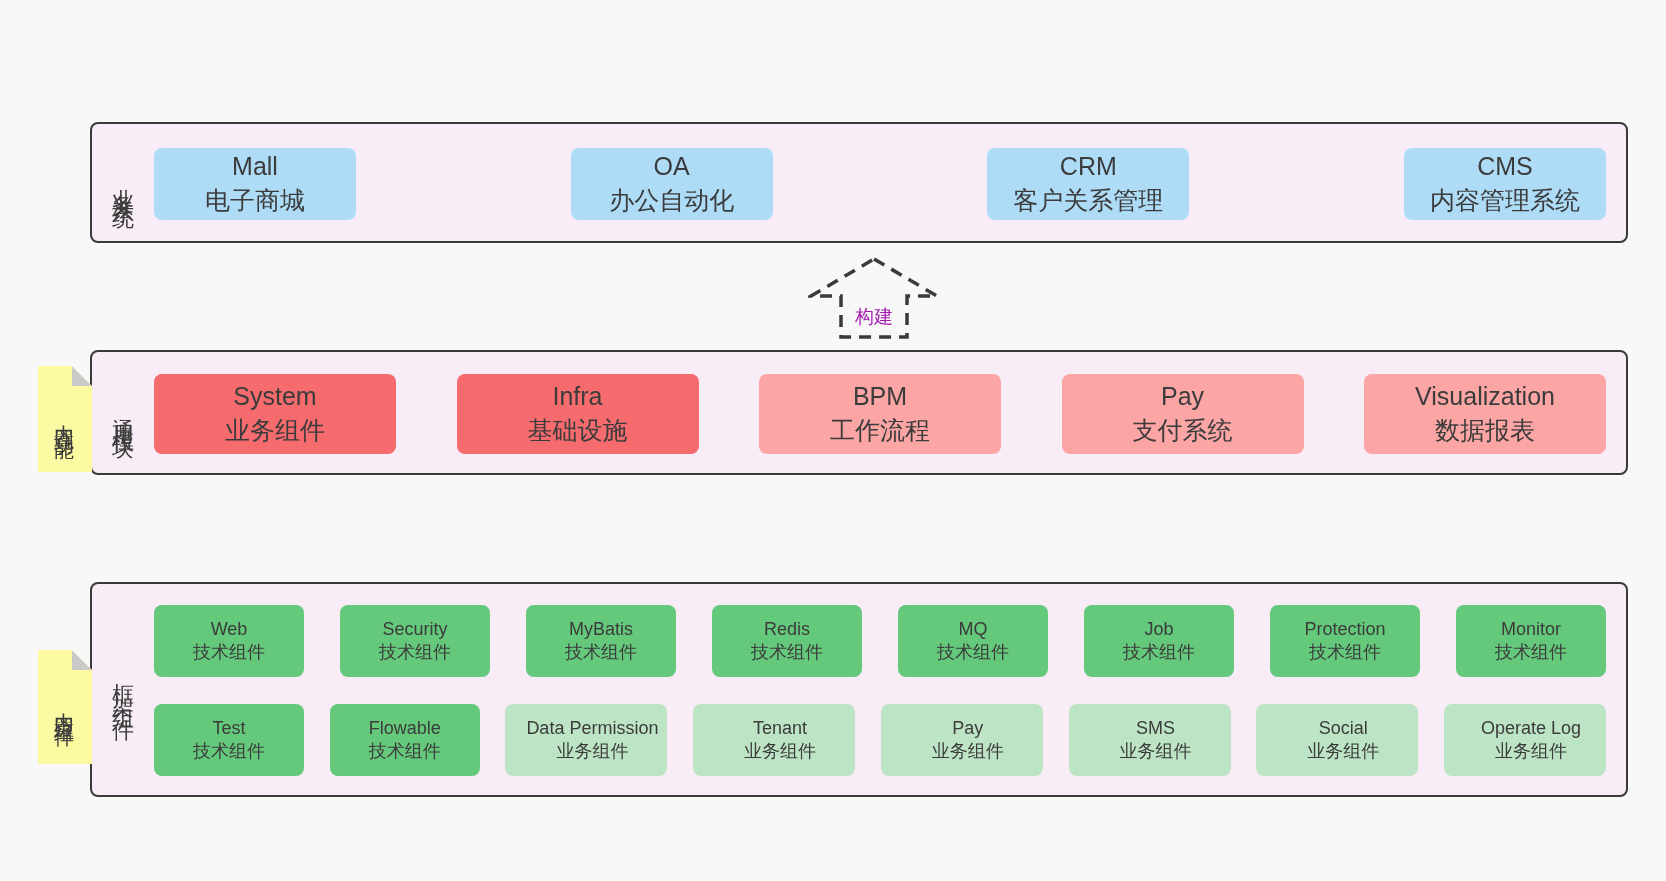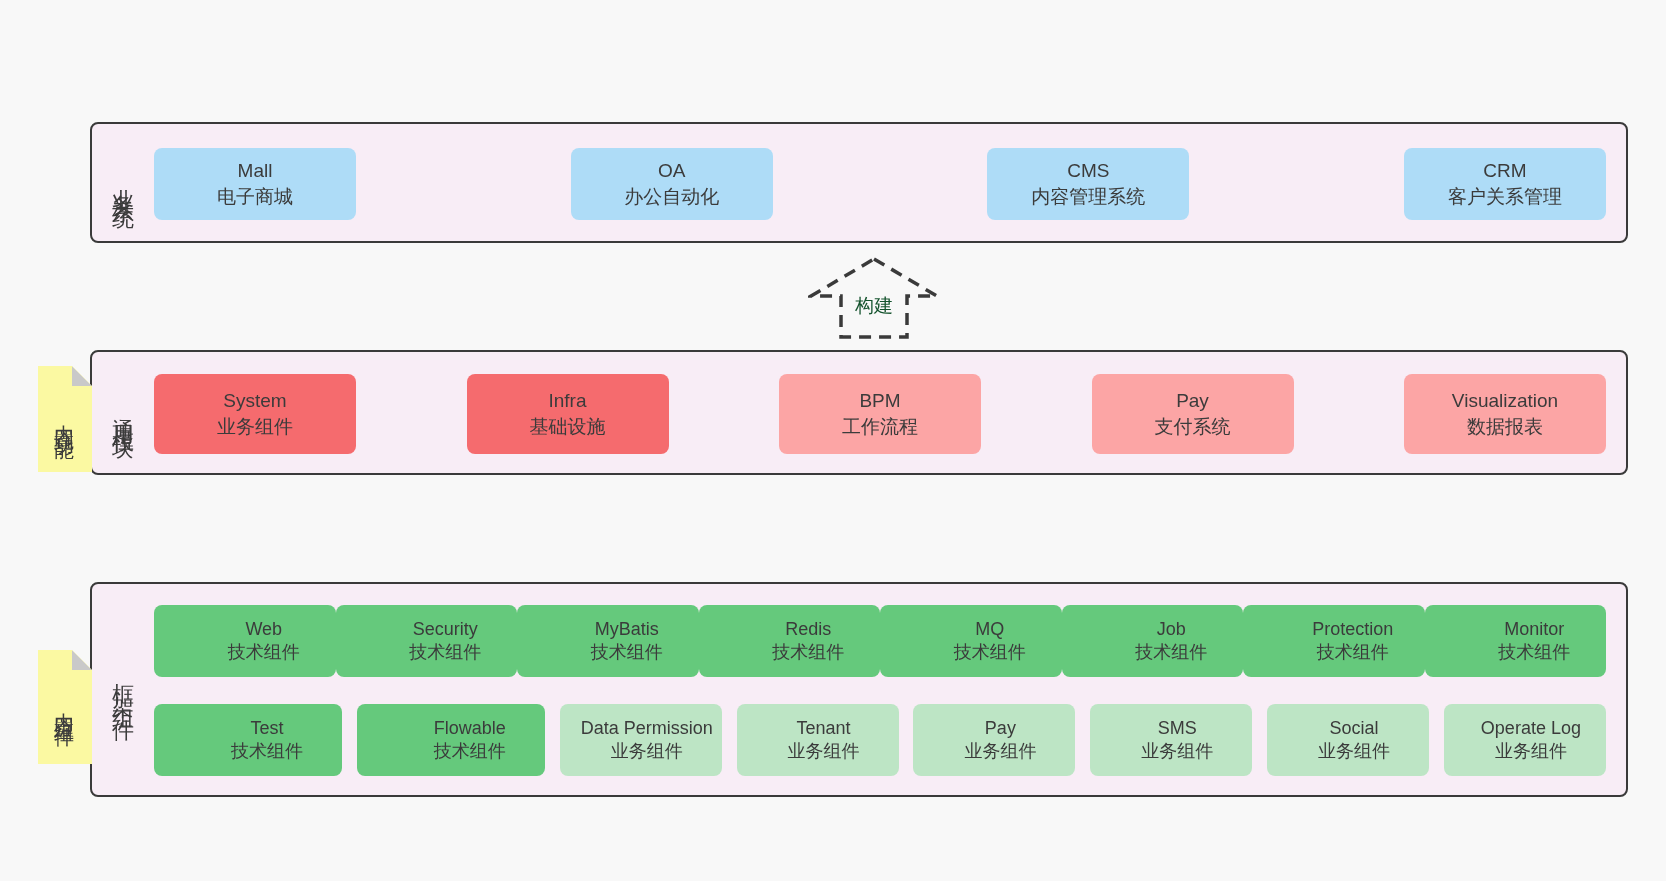--- a/index.html
+++ b/index.html
@@ -19,73 +19,73 @@
   .layer-components .layer-label { letter-spacing:12px; }
 
   
   .boxes-row { position:absolute; left:62px; right:20px; display:flex; justify-content:space-between; }
   .layer-business  .boxes-row { top:24px; }
   .layer-modules   .boxes-row { top:22px; }
   .layer-components .row1 { top:21px; }
   .layer-components .row2 { top:120px; }
 
   .box { border-radius:8px; display:flex; flex-direction:column; align-items:center;
-         justify-content:center; text-align:center; font-size:19px; line-height:1.35; }
+         justify-content:center; text-align:center; font-size:25px; line-height:1.35; }
   .box-b { width:202px; height:72px; }
-  .box-m { width:202px; height:80px; }
+  .box-m { width:242px; height:80px; }
   .box-c { width:150px; height:72px; font-size:18px; line-height:1.28; }
 
   .blue        { background:#aedcf7; }
   .red         { background:#f56b6e; }
   .pink        { background:#fca5a5; }
-  .green       { background:#65c97c;padding-left:38px; }
+  .green       { background:#65c97c; }
   .light-green { background:#bde5c5;padding-left:12px; }
 
   
   .sticky { position:absolute; left:38px; width:54px; background:#fbf9a2; z-index:3;
             display:flex; align-items:center; justify-content:center;
             clip-path:polygon(0 0, calc(100% - 20px) 0, 100% 20px, 100% 100%, 0 100%); }
   .sticky-modules    { top:366px; height:106px; }
   .sticky-components { top:650px; height:114px; }
   .sticky .fold { position:absolute; top:0; right:0; width:20px; height:20px; background:#c9c9c9;
                   clip-path:polygon(0 0, 100% 100%, 0 100%); }
   .sticky-text { writing-mode:vertical-rl; text-orientation:upright; font-size:20px;
                  letter-spacing:5px; color:#3b3b3b; white-space:nowrap; }
 
   
   .arrow { position:absolute; width:132px; height:84px; }
   .arrow-build     { left:808px; top:256px; }
   .arrow-implement { left:826px; top:488px; }
   .arrow svg { display:block; width:100%; height:100%; }
-  .arrow-label { position:absolute; left:50%; top:37px; transform:translateX(-50%);
-                 background:#f8f8f8; padding:0 4px; font-size:19px; color:#14532d; }
+  .arrow-label { position:absolute; left:50%; top:48px; transform:translateX(-50%);
+                 background:#f8f8f8; padding:0 4px; font-size:19px; color:#a21caf; }
 </style>
 </head>
 <body>
 
 <div class="canvas">
 
   <div class="layer layer-business">
     <div class="layer-label">业务系统</div>
     <div class="boxes-row">
       <div class="box box-b blue">
         <span>Mall</span>
         <span>电子商城</span>
       </div>
       <div class="box box-b blue">
         <span>OA</span>
         <span>办公自动化</span>
       </div>
       <div class="box box-b blue">
+        <span>CRM</span>
+        <span>客户关系管理</span>
+      </div>
+      <div class="box box-b blue">
         <span>CMS</span>
         <span>内容管理系统</span>
-      </div>
-      <div class="box box-b blue">
-        <span>CRM</span>
-        <span>客户关系管理</span>
       </div>
     </div>
   </div>
 
   <div class="arrow arrow-build">
     <svg viewBox="0 0 132 84">
       <path d="M66,3 L129,40 L99,40 L99,81 L33,81 L33,40 L3,40 Z" fill="none" stroke="#3a3a3a" stroke-width="3.5" stroke-dasharray="12 8" stroke-linecap="butt"></path>
     </svg>
     <span class="arrow-label">构建</span>
   </div>

